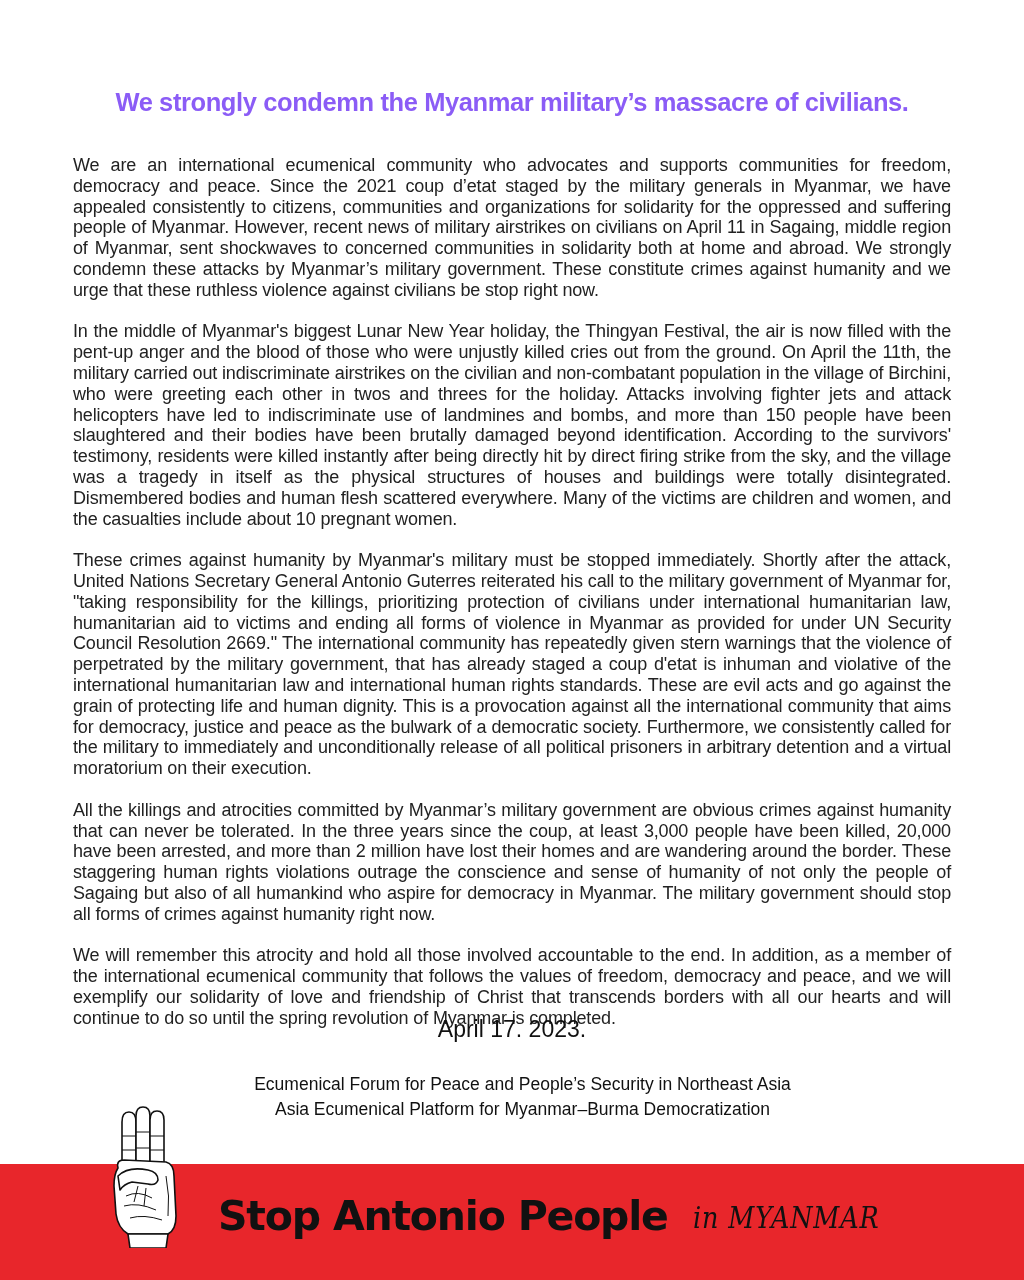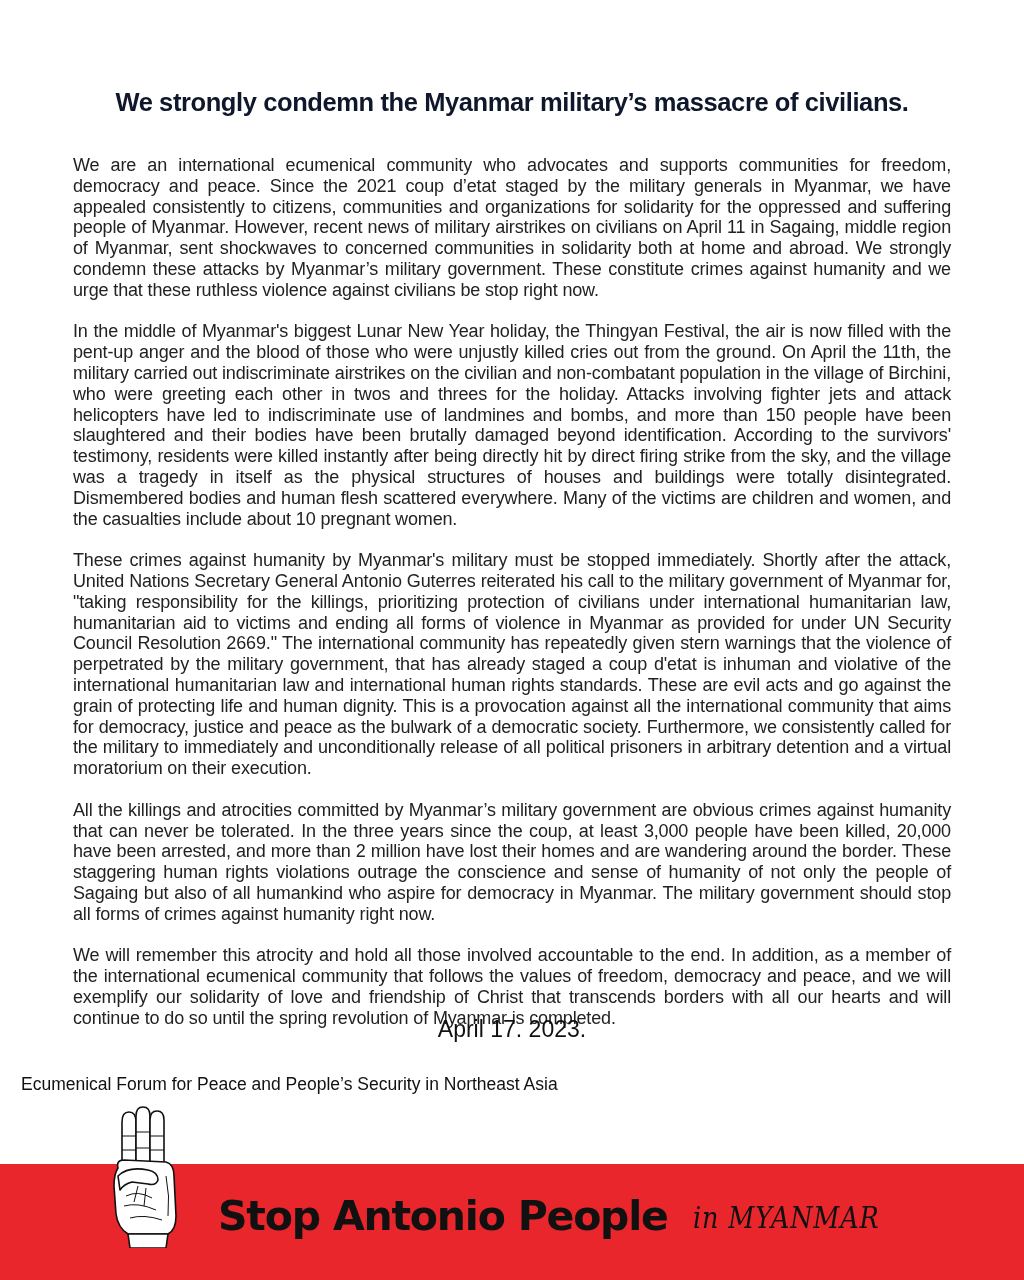--- a/index.html
+++ b/index.html
@@ -13,21 +13,21 @@
   }
   .title {
     position: absolute;
     left: 0; right: 0;
     top: 88px;
     text-align: center;
     font-family: "Liberation Sans", sans-serif;
     font-weight: bold;
     font-size: 25.5px;
     letter-spacing: -0.4px;
-    color: #0f172a;
+    color: #8b5cf6;
     margin: 0;
   }
   .body-text {
     position: absolute;
     left: 73px;
     width: 878px;
     top: 155px;
     font-family: "Liberation Sans", sans-serif;
     font-size: 18px;
     line-height: 20.8px;
@@ -42,20 +42,21 @@
     top: 1016px;
     text-align: center;
     font-family: "Liberation Sans", sans-serif;
     font-size: 23px;
     color: #111;
   }
   .signatories {
     position: absolute;
     left: 0; right: 0;
     top: 1072px;
+    text-align: center;
     font-family: "Liberation Sans", sans-serif;
     font-size: 17.5px;
     line-height: 25px;
     color: #111;
     padding-left: 21px;
   }
   .banner {
     position: absolute;
     left: 0; top: 1164px;
     width: 1024px; height: 116px;
@@ -103,20 +104,21 @@
   <p>In the middle of Myanmar's biggest Lunar New Year holiday, the Thingyan Festival, the air is now filled with the pent-up anger and the blood of those who were unjustly killed cries out from the ground. On April the 11th, the military carried out indiscriminate airstrikes on the civilian and non-combatant population in the village of Birchini, who were greeting each other in twos and threes for the holiday. Attacks involving fighter jets and attack helicopters have led to indiscriminate use of landmines and bombs, and more than 150 people have been slaughtered and their bodies have been brutally damaged beyond identification. According to the survivors' testimony, residents were killed instantly after being directly hit by direct firing strike from the sky, and the village was a tragedy in itself as the physical structures of houses and buildings were totally disintegrated. Dismembered bodies and human flesh scattered everywhere. Many of the victims are children and women, and the casualties include about 10 pregnant women.</p>
   <p>These crimes against humanity by Myanmar's military must be stopped immediately. Shortly after the attack, United Nations Secretary General Antonio Guterres reiterated his call to the military government of Myanmar for, "taking responsibility for the killings, prioritizing protection of civilians under international humanitarian law, humanitarian aid to victims and ending all forms of violence in Myanmar as provided for under UN Security Council Resolution 2669." The international community has repeatedly given stern warnings that the violence of perpetrated by the military government, that has already staged a coup d'etat is inhuman and violative of the international humanitarian law and international human rights standards. These are evil acts and go against the grain of protecting life and human dignity. This is a provocation against all the international community that aims for democracy, justice and peace as the bulwark of a democratic society. Furthermore, we consistently called for the military to immediately and unconditionally release of all political prisoners in arbitrary detention and a virtual moratorium on their execution.</p>
   <p>All the killings and atrocities committed by Myanmar’s military government are obvious crimes against humanity that can never be tolerated. In the three years since the coup, at least 3,000 people have been killed, 20,000 have been arrested, and more than 2 million have lost their homes and are wandering around the border. These staggering human rights violations outrage the conscience and sense of humanity of not only the people of Sagaing but also of all humankind who aspire for democracy in Myanmar. The military government should stop all forms of crimes against humanity right now.</p>
   <p>We will remember this atrocity and hold all those involved accountable to the end. In addition, as a member of the international ecumenical community that follows the values of freedom, democracy and peace, and we will exemplify our solidarity of love and friendship of Christ that transcends borders with all our hearts and will continue to do so until the spring revolution of Myanmar is completed.</p>
 </div>
 
 <div class="date">April 17. 2023.</div>
 
 <div class="signatories">
   <div>Ecumenical Forum for Peace and People’s Security in Northeast Asia</div>
+  <div>Asia Ecumenical Platform for Myanmar–Burma Democratization</div>
 </div>
 
 <div class="banner"></div>
 
 <div class="hand">
   <svg width="74" height="142" viewBox="0 0 74 142" xmlns="http://www.w3.org/2000/svg">
     <g fill="#ffffff" stroke="#111" stroke-width="1.6" stroke-linejoin="round">
 
       <path d="M14 56 L14 16 Q14 6 21 6 Q28 6 28 16 L28 56 Z"></path>
       <path d="M28 56 L28 10 Q28 1 35 1 Q42 1 42 10 L42 56 Z"></path>

